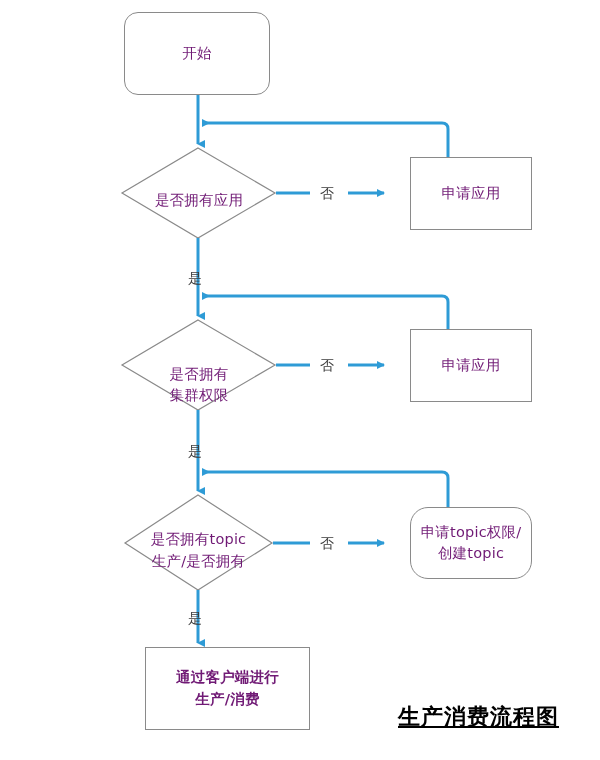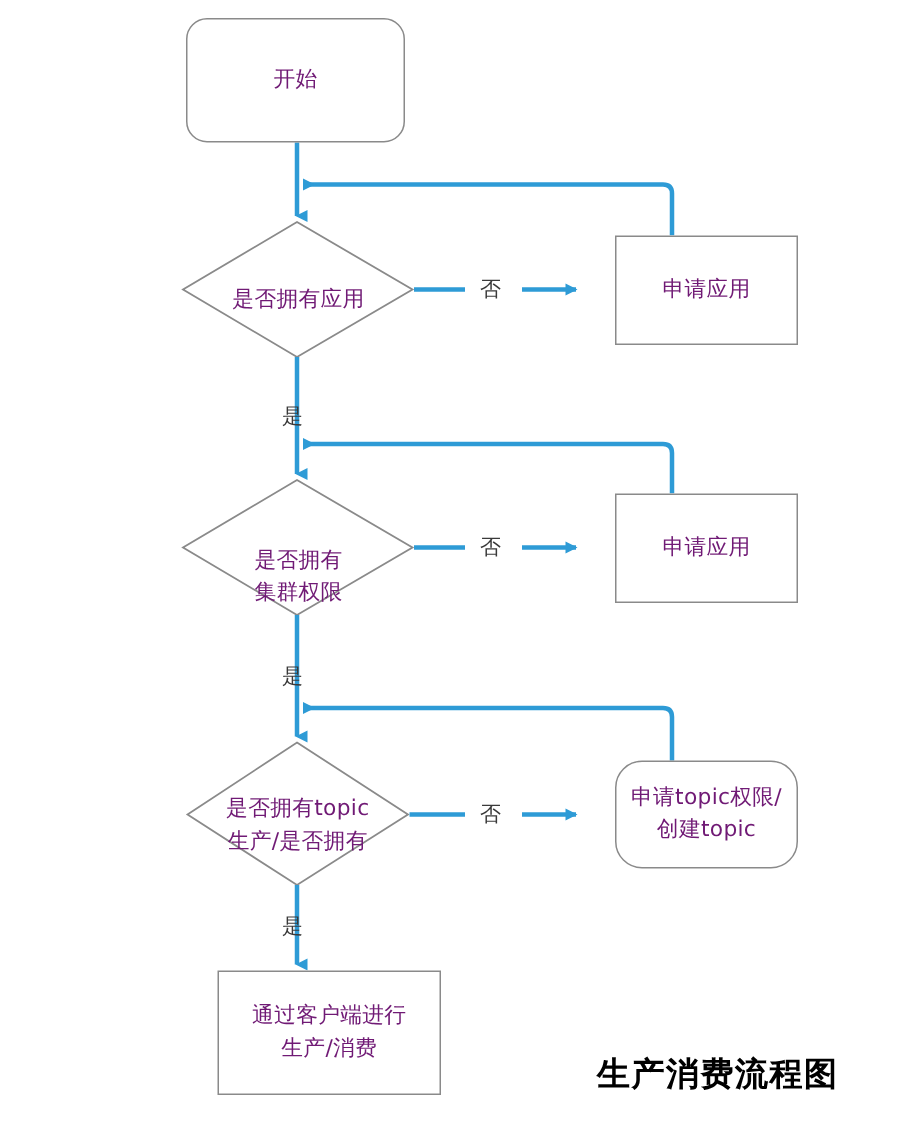--- a/index.html
+++ b/index.html
@@ -140,27 +140,27 @@
 <div class="node decision" style="left:125px; top:495px; width:147px; height:95px;">
   <span class="dlabel">是否拥有topic
 生产/是否拥有</span>
 </div>
 
 <div class="node process" style="left:388px; top:507px; width:122px; height:72px;border-radius:18px;">
   <span class="nlabel">申请topic权限/
 创建topic</span>
 </div>
 
-<div class="node process" style="left:123px; top:647px; width:149px; height:83px;">
+<div class="node process" style="left:123px; top:647px; width:165px; height:83px;font-weight:bold;">
   <span class="nlabel">通过客户端进行
 生产/消费</span>
 </div>
 
 <div class="edge-label" style="left:320px; top:186px;">否</div>
 <div class="edge-label" style="left:188px; top:271px;">是</div>
 
 <div class="edge-label" style="left:320px; top:358px;">否</div>
 <div class="edge-label" style="left:188px; top:444px;">是</div>
 
 <div class="edge-label" style="left:320px; top:536px;">否</div>
 <div class="edge-label" style="left:188px; top:611px;">是</div>
 
-<div class="caption" style="left:398px; top:706px;">生产消费流程图</div>
+<div class="caption" style="left:398px; top:706px;text-decoration:underline;">生产消费流程图</div>
 
 </body></html>

